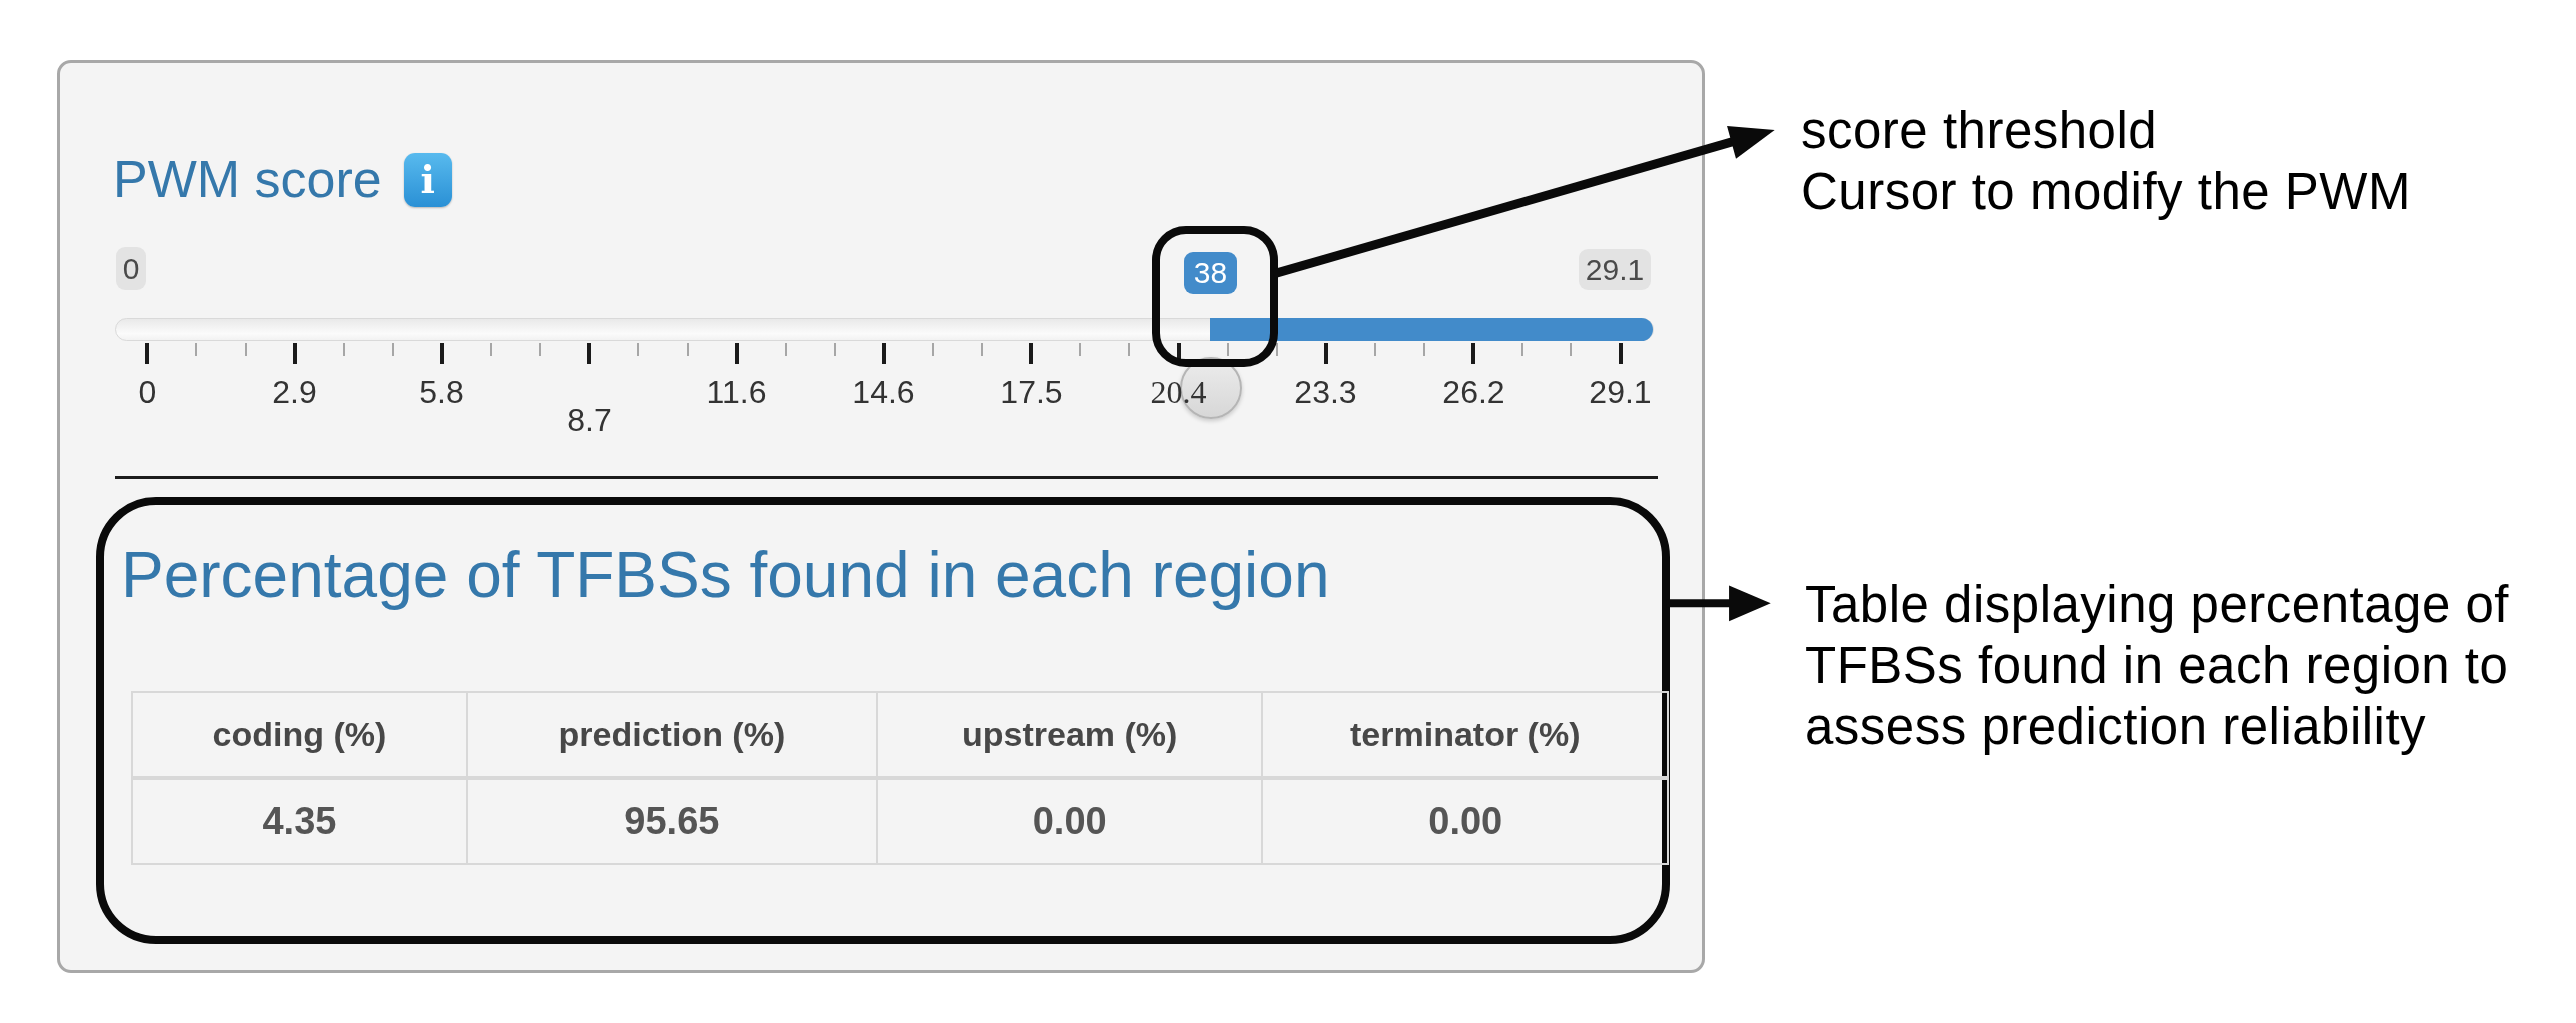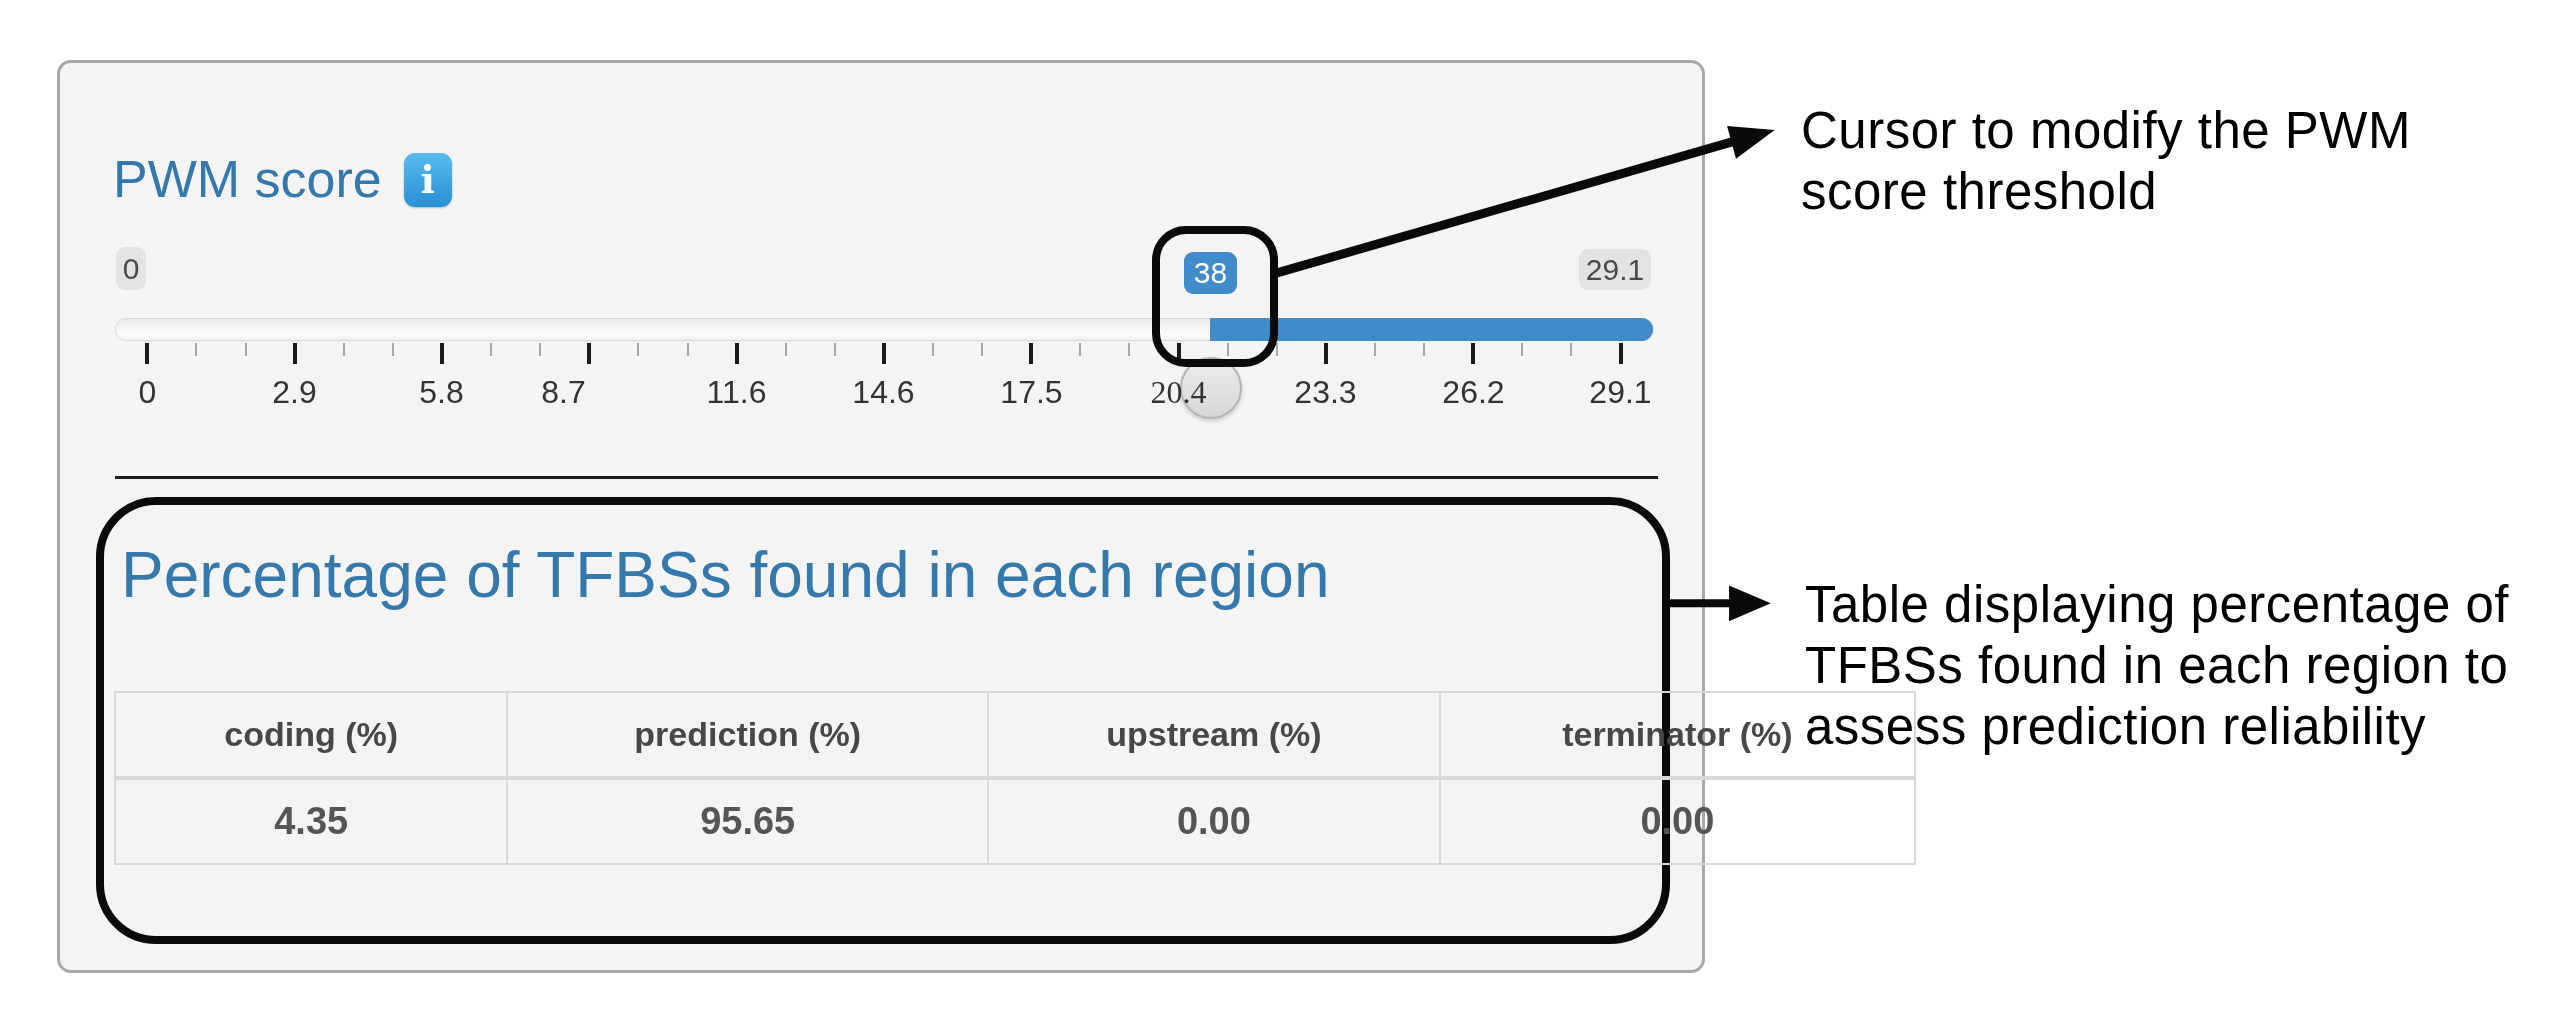--- a/index.html
+++ b/index.html
@@ -44,21 +44,21 @@
   .divider{position:absolute;left:55px;top:413px;width:1543px;height:3px;background:#1c1c1c;}
 
   
   .outline{position:absolute;box-sizing:border-box;border:8px solid #0a0a0a;background:transparent;}
   .table-outline{left:36px;top:434px;width:1574px;height:447px;border-radius:60px;}
   .handle-outline{left:1152px;top:226px;width:126px;height:141px;border-radius:34px;z-index:5;}
 
   .section-title2{position:absolute;left:61px;top:475px;font-size:64px;color:#3578ab;}
 
   
-  #tfbs-table{position:absolute;left:54px;top:628px;width:1802px;border-collapse:collapse;
+  #tfbs-table{position:absolute;left:71px;top:628px;width:1538px;border-collapse:collapse;
               table-layout:fixed;}
   #tfbs-table th,#tfbs-table td{border:2px solid #d8d8d8;text-align:center;vertical-align:middle;
               height:83px;padding:0;}
   #tfbs-table th{font-size:34px;font-weight:bold;color:#474747;border-bottom-width:4px;}
   #tfbs-table td{font-size:38px;font-weight:bold;color:#555555;}
 
   
   .ann{position:absolute;color:#000000;font-size:51px;line-height:61px;letter-spacing:0.5px;}
   .ann1{left:1801px;top:100px;}
   .ann2{left:1805px;top:574px;}
@@ -92,21 +92,21 @@
         <div class="tick-minor" style="left: 185px;"></div>
         <div class="tick-major" style="left: 233px;"></div>
         <div class="tick-label" style="left: 175px;">2.9</div>
         <div class="tick-minor" style="left: 283px;"></div>
         <div class="tick-minor" style="left: 332px;"></div>
         <div class="tick-major" style="left: 380px;"></div>
         <div class="tick-label" style="left: 322px;">5.8</div>
         <div class="tick-minor" style="left: 430px;"></div>
         <div class="tick-minor" style="left: 479px;"></div>
         <div class="tick-major" style="left: 527px;"></div>
-        <div class="tick-label" style="left: 444px;">8.7</div>
+        <div class="tick-label" style="left: 470px; margin-top: 28px;">8.7</div>
         <div class="tick-minor" style="left: 577px;"></div>
         <div class="tick-minor" style="left: 627px;"></div>
         <div class="tick-major" style="left: 675px;"></div>
         <div class="tick-label" style="left: 617px;">11.6</div>
         <div class="tick-minor" style="left: 725px;"></div>
         <div class="tick-minor" style="left: 774px;"></div>
         <div class="tick-major" style="left: 822px;"></div>
         <div class="tick-label" style="left: 764px;">14.6</div>
         <div class="tick-minor" style="left: 872px;"></div>
         <div class="tick-minor" style="left: 921px;"></div>
@@ -169,22 +169,22 @@
       <line x1="1283" y1="276" x2="1752" y2="141" stroke="#0a0a0a" stroke-width="9"></line>
       <polygon points="1788,131 1749,160 1740,127" fill="#0a0a0a"></polygon>
     </g>
     <g>
       <line x1="1679" y1="608" x2="1748" y2="608" stroke="#0a0a0a" stroke-width="8"></line>
       <polygon points="1784,608 1742,590 1742,626" fill="#0a0a0a"></polygon>
     </g>
   </svg>
 
   <div class="ann ann1">
+    <div>score threshold</div>
     <div>Cursor to modify the PWM</div>
-    <div>score threshold</div>
   </div>
 
   <div class="ann ann2">
     <div>Table displaying percentage of</div>
     <div>TFBSs found in each region to</div>
     <div>assess prediction reliability</div>
   </div>
 
 </div>
 

